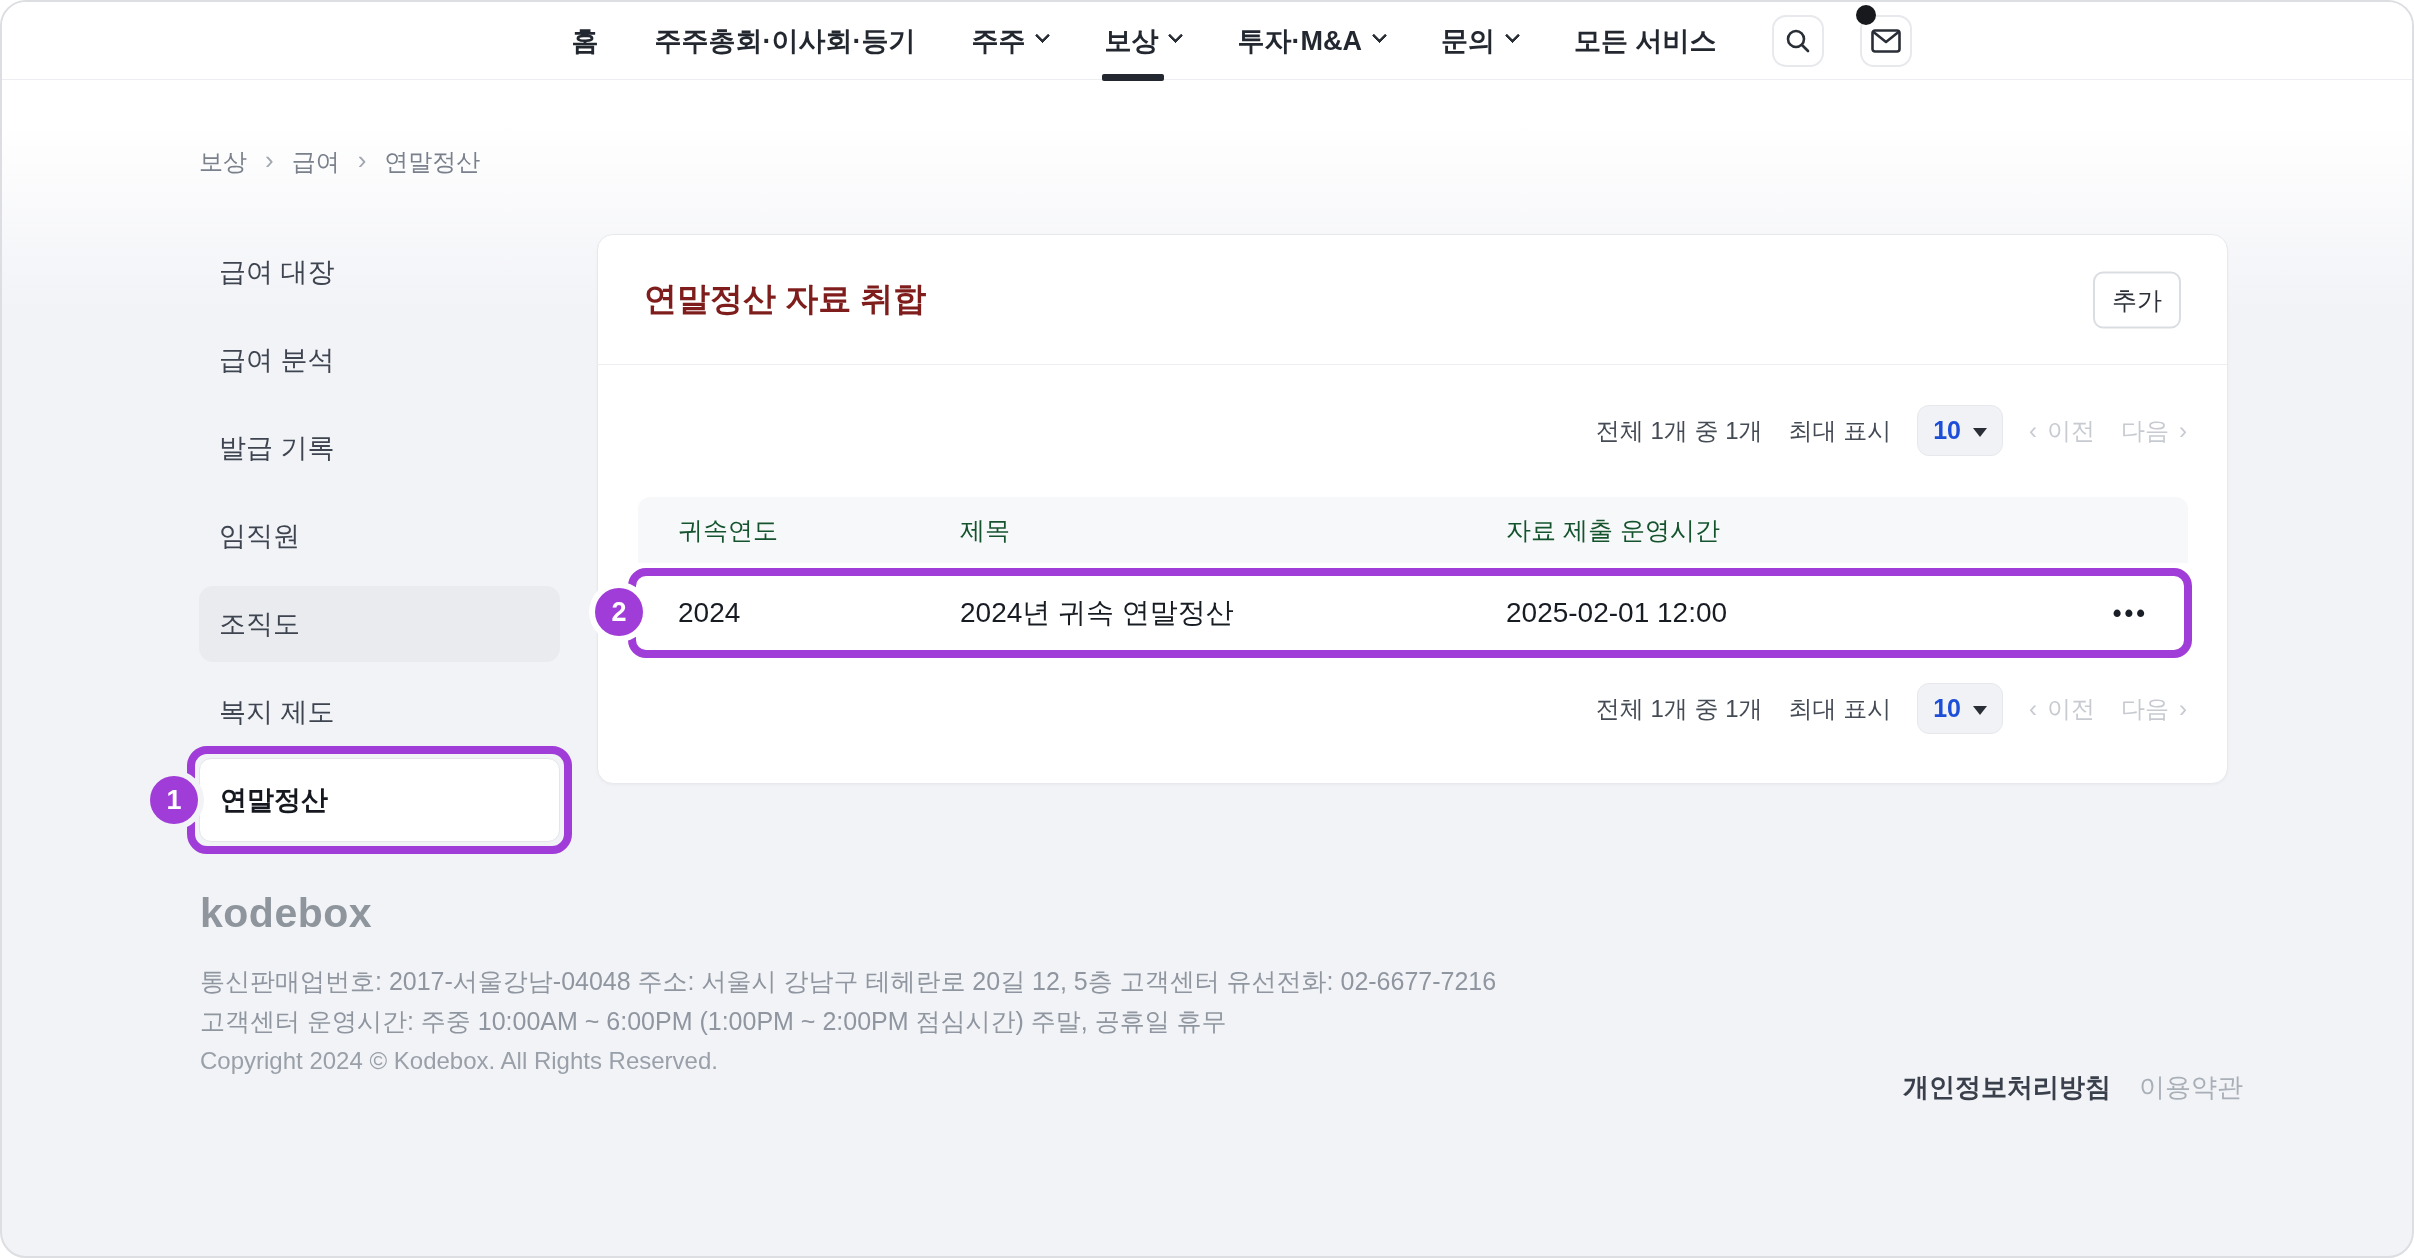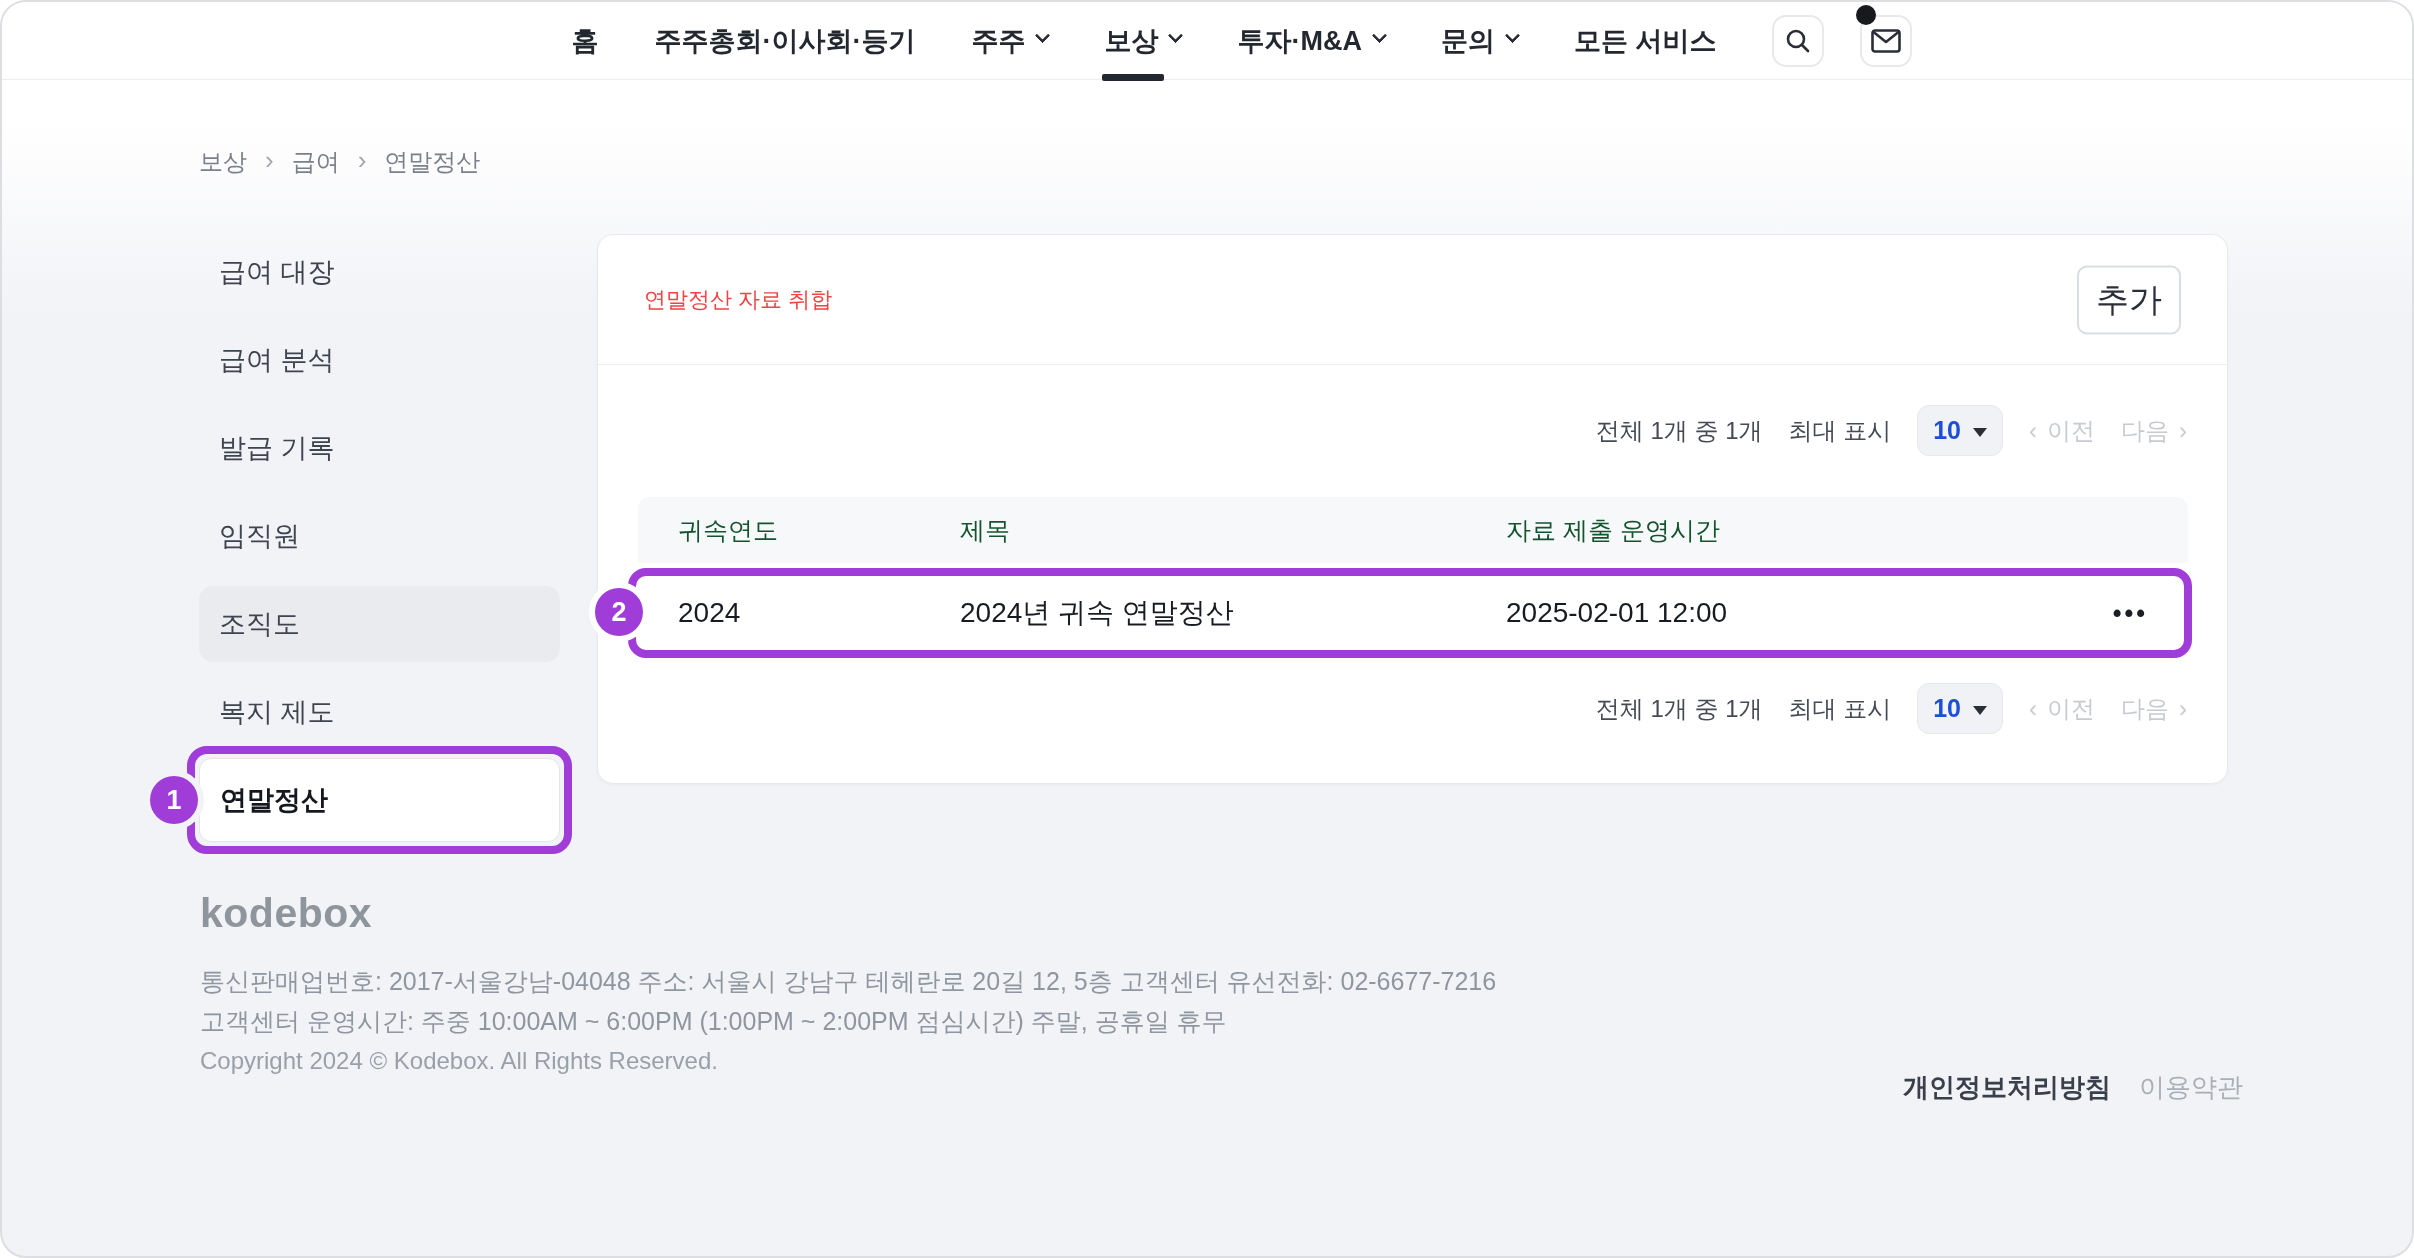--- a/index.html
+++ b/index.html
@@ -95,24 +95,24 @@
   .card {
     position: absolute; left: 595px; top: 232px;
     width: 1631px; height: 550px;
     background: #ffffff; border: 1px solid #E7E9EC; border-radius: 16px;
     box-shadow: 0 1px 3px rgba(16,24,40,.04);
   }
   .card-header {
     height: 130px; display: flex; align-items: center;
     padding: 0 46px; border-bottom: 1px solid #EDEEF1; position: relative;
   }
-  .card-title { font-size: 22px; font-weight: 400; color: #ef4444; }
+  .card-title { font-size: 33px; font-weight: 700; color: #7f1d1d; }
   .add-btn {
     position: absolute; right: 46px; top: 50%; transform: translateY(-50%);
-    padding: 10px 17px; font-size: 33px; font-weight: 500; color: #2A2F38;
+    padding: 10px 17px; font-size: 25px; font-weight: 500; color: #2A2F38;
     background: #fff; border: 2px solid #DADDE1; border-radius: 10px; cursor: pointer;
   }
 
   .pagi {
     position: absolute; right: 40px;
     display: flex; align-items: center; gap: 26px;
     font-size: 24px; color: #454B55; white-space: nowrap;
   }
   .pagi.top { top: 170px; }
   .pagi.bottom { top: 448px; }

